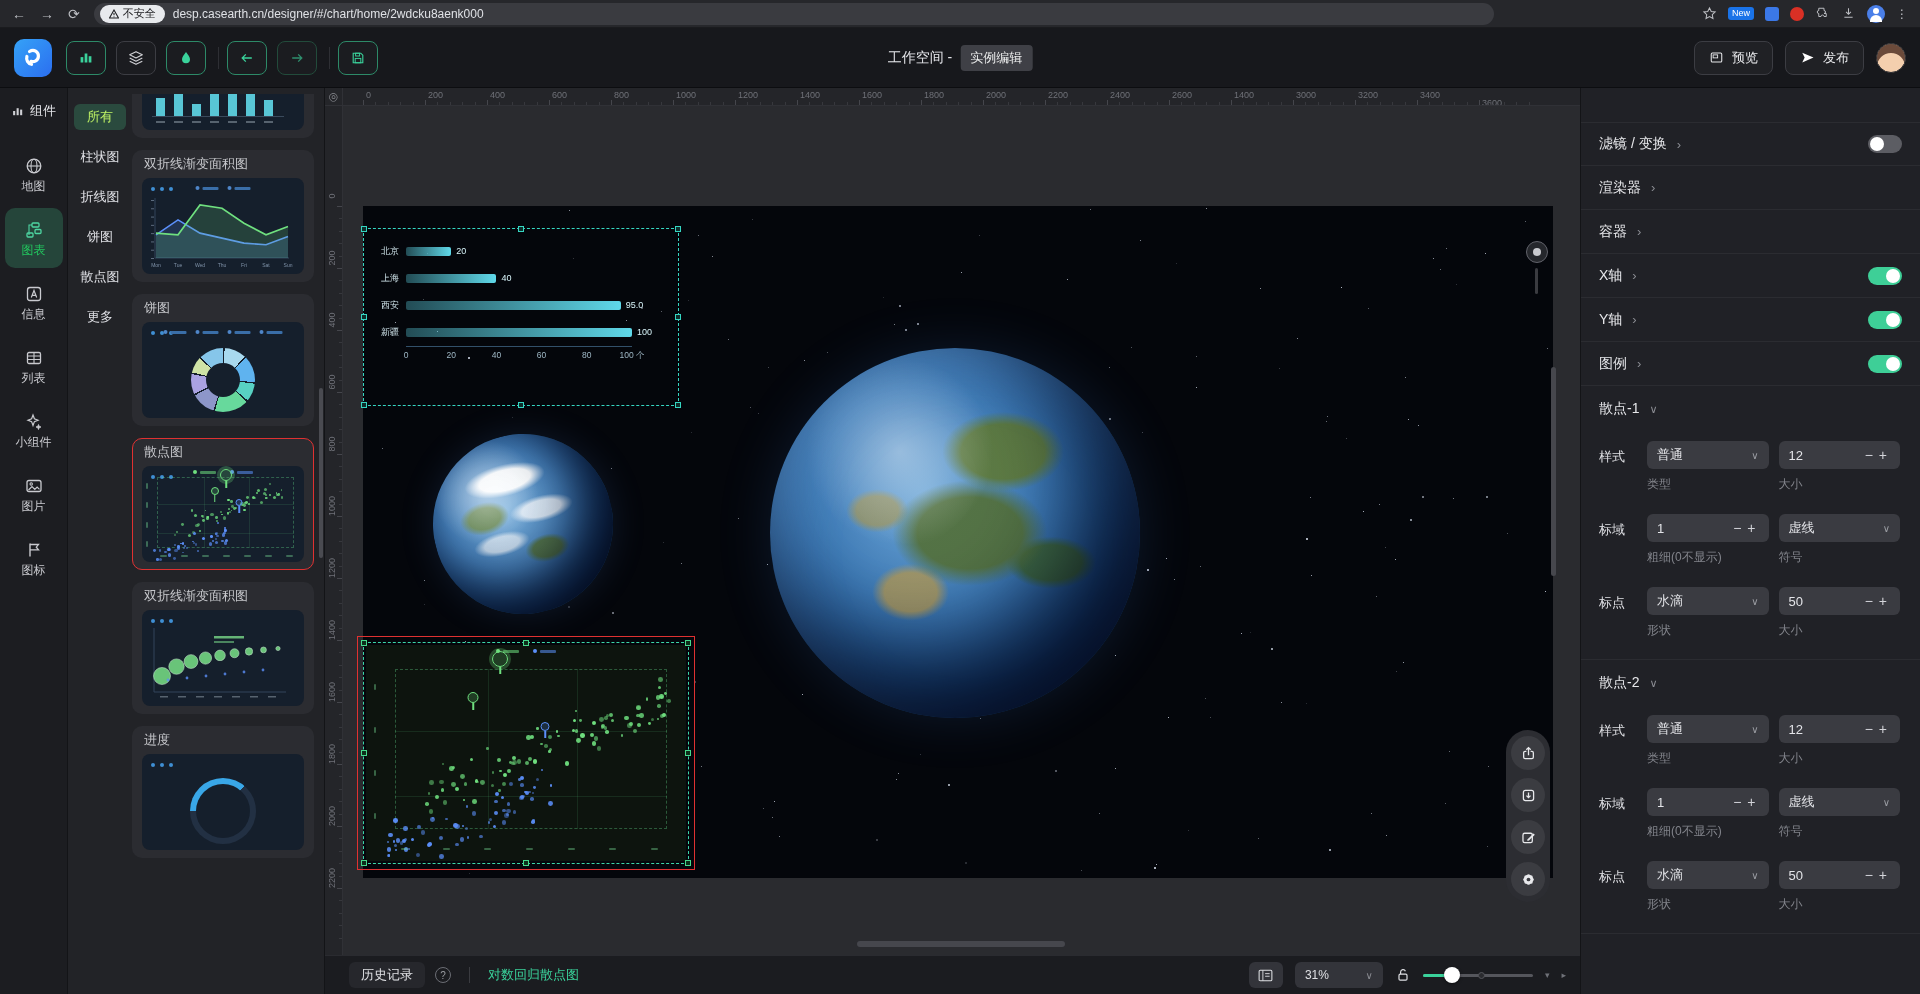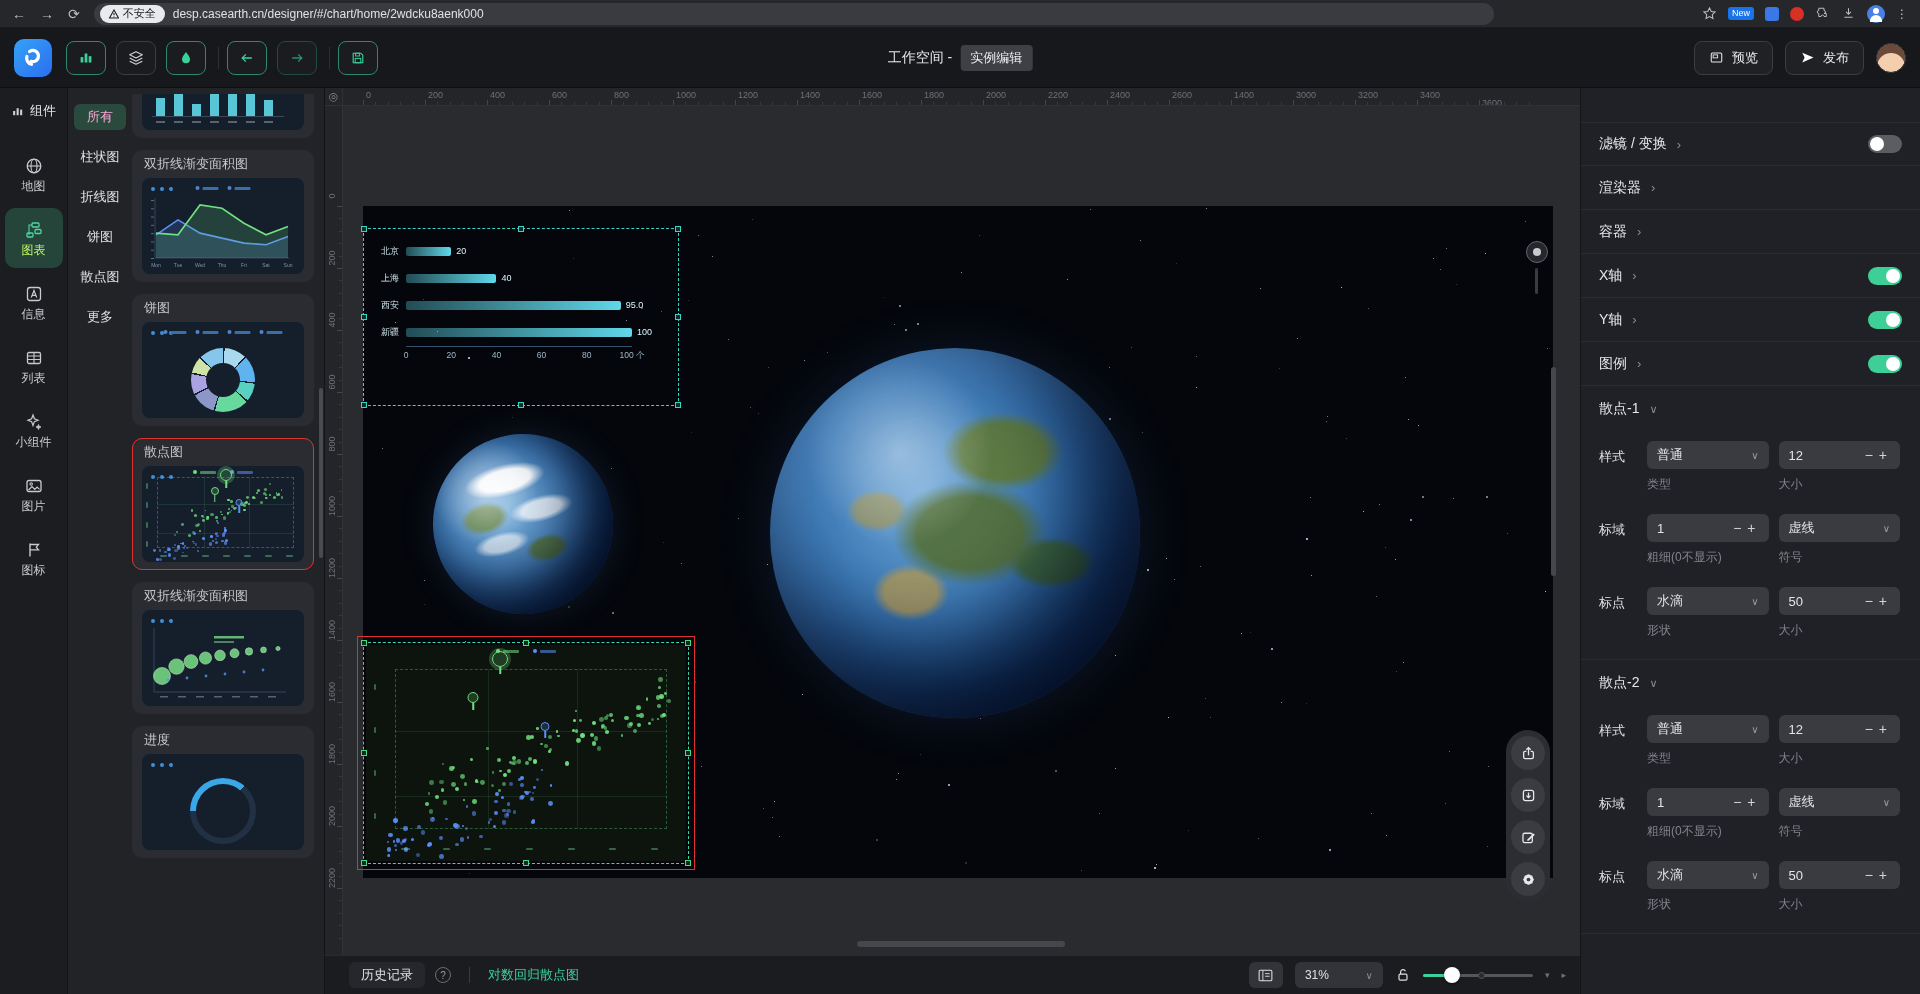--- a/index.html
+++ b/index.html
@@ -35,37 +35,37 @@
   .avatar{width:30px;height:30px;border-radius:50%;background:#f4cfae;box-shadow:inset 0 9px 0 #6b4a3a;border:1px solid #2a2b30}
 
   
   .main{display:flex;height:906px}
 
   
   .rail{width:68px;background:#1c1d21;border-right:1px solid #131417;display:flex;flex-direction:column;align-items:center}
   .rail-header{height:46px;display:flex;align-items:center;justify-content:center;gap:5px;color:#e3e4e8;font-size:13px;width:100%}
   .rail-item{width:58px;height:60px;border-radius:10px;display:flex;flex-direction:column;align-items:center;justify-content:center;gap:4px;color:#c9cacf;font-size:12px;margin-bottom:4px;cursor:pointer}
   .rail-item svg{stroke:#c9cacf}
-  .rail-item.selected{background:#25453a;color:#bef264}
+  .rail-item.selected{background:#25453a;color:#22c55e}
   .rail-item.selected svg{stroke:#4ed6a2}
   .rail-label{line-height:1}
 
   
   .panel{width:257px;background:#222327;border-right:1px solid #131417;display:flex;flex-direction:column}
   .panel-top{height:46px;display:flex;align-items:center;padding:0 8px;gap:6px}
   .search{flex:1;height:28px;background:#3a3b40;border-radius:6px;display:flex;align-items:center;padding:0 8px;gap:6px}
   .search input{flex:1;background:transparent;border:none;outline:none;color:#cfd0d4;font-size:13px;font-family:inherit;min-width:0}
   .search input::placeholder{color:#8f9197}
   .pbtn{width:30px;height:28px;border-radius:6px;display:flex;align-items:center;justify-content:center;cursor:pointer;flex:none}
   .pbtn.folder{border:1px solid #2d8a68;background:#1f2a26}
   .pbtn.grid{background:#35363b}
   .panel-body{flex:1;display:flex;overflow:hidden;padding-top:6px;position:relative}
   .cats{width:64px;display:flex;flex-direction:column;align-items:center;padding-top:10px;gap:14px;flex:none}
   .cat{font-size:13px;color:#dfe0e5;height:26px;min-width:52px;display:flex;align-items:center;justify-content:center;border-radius:6px;cursor:pointer;padding:0 4px}
-  .cat.selected{background:#2a4a3e;color:#f9a8d4}
+  .cat.selected{background:#2a4a3e;color:#bef264}
   .cards{flex:1;overflow:hidden;padding:0 10px 0 0;position:relative}
   .card{background:#2b2c31;border-radius:10px;margin-bottom:12px;overflow:hidden;position:relative;cursor:pointer}
   .card.selected{outline:1.5px solid #e03131;outline-offset:-1px}
   .card-title{height:28px;display:flex;align-items:center;padding:0 12px;color:#c6c7cb;font-size:13px}
   .thumb{margin:0 10px 8px;height:96px;border-radius:8px;background:#151f2c;position:relative;overflow:hidden}
   .card.partial{height:44px;border-radius:0 0 10px 10px}
   .card.partial .thumb{position:absolute;left:10px;right:10px;bottom:8px;height:96px;margin:0}
   .tdots{position:absolute;left:9px;top:9px;display:flex;gap:5px}
   .tdots i{width:4px;height:4px;border-radius:50%;background:#3f8fd4}
   .thumb-legend{position:absolute;top:8px;left:50%;transform:translateX(-50%);display:flex;gap:9px;align-items:center}

